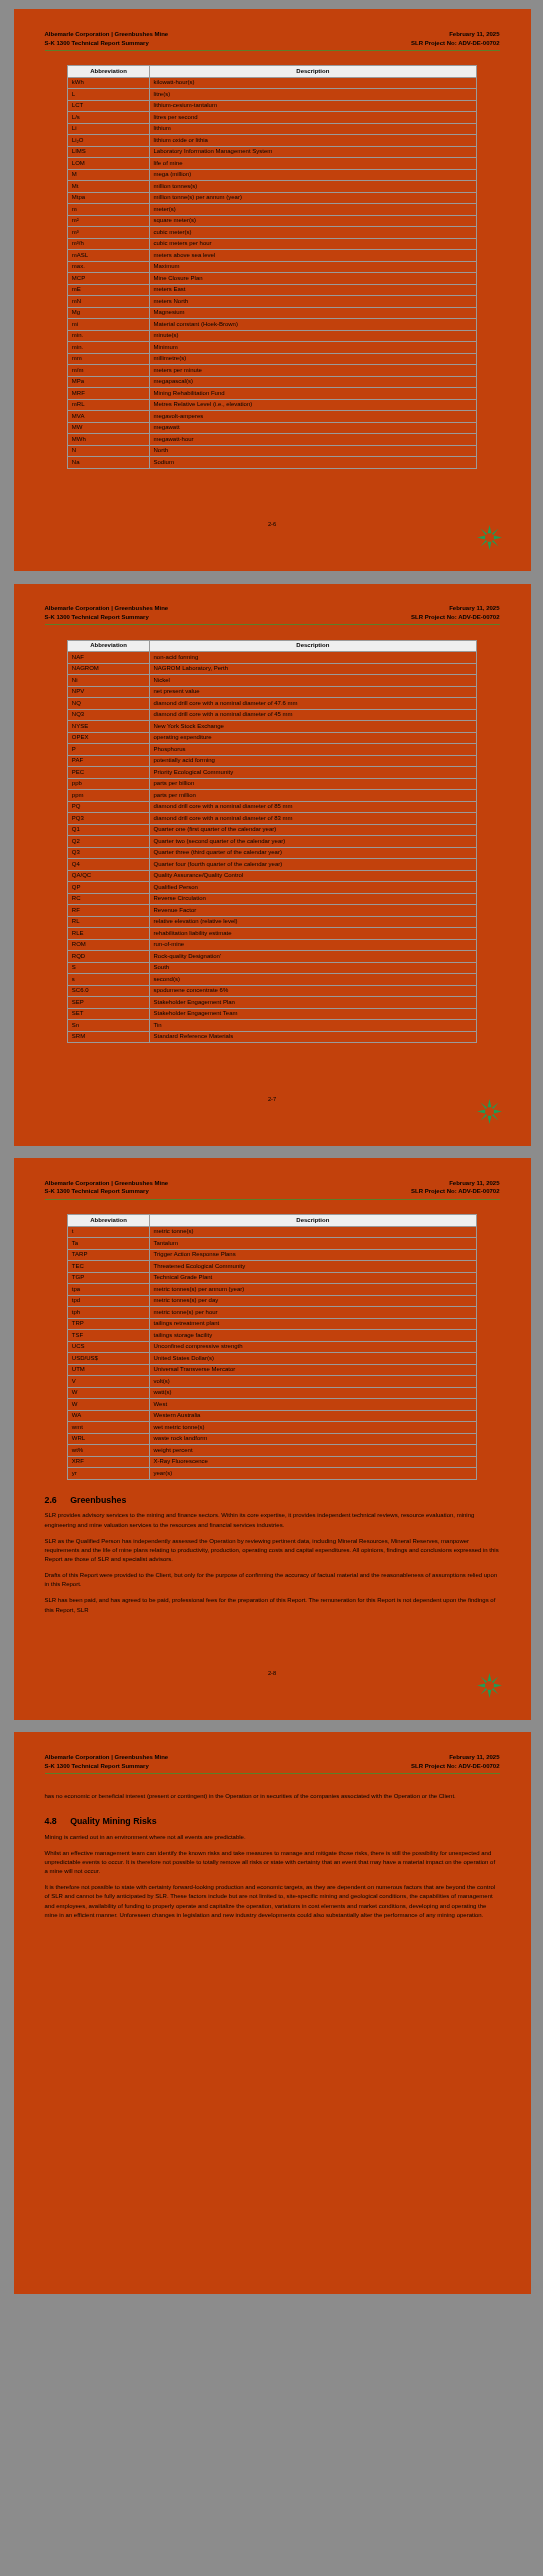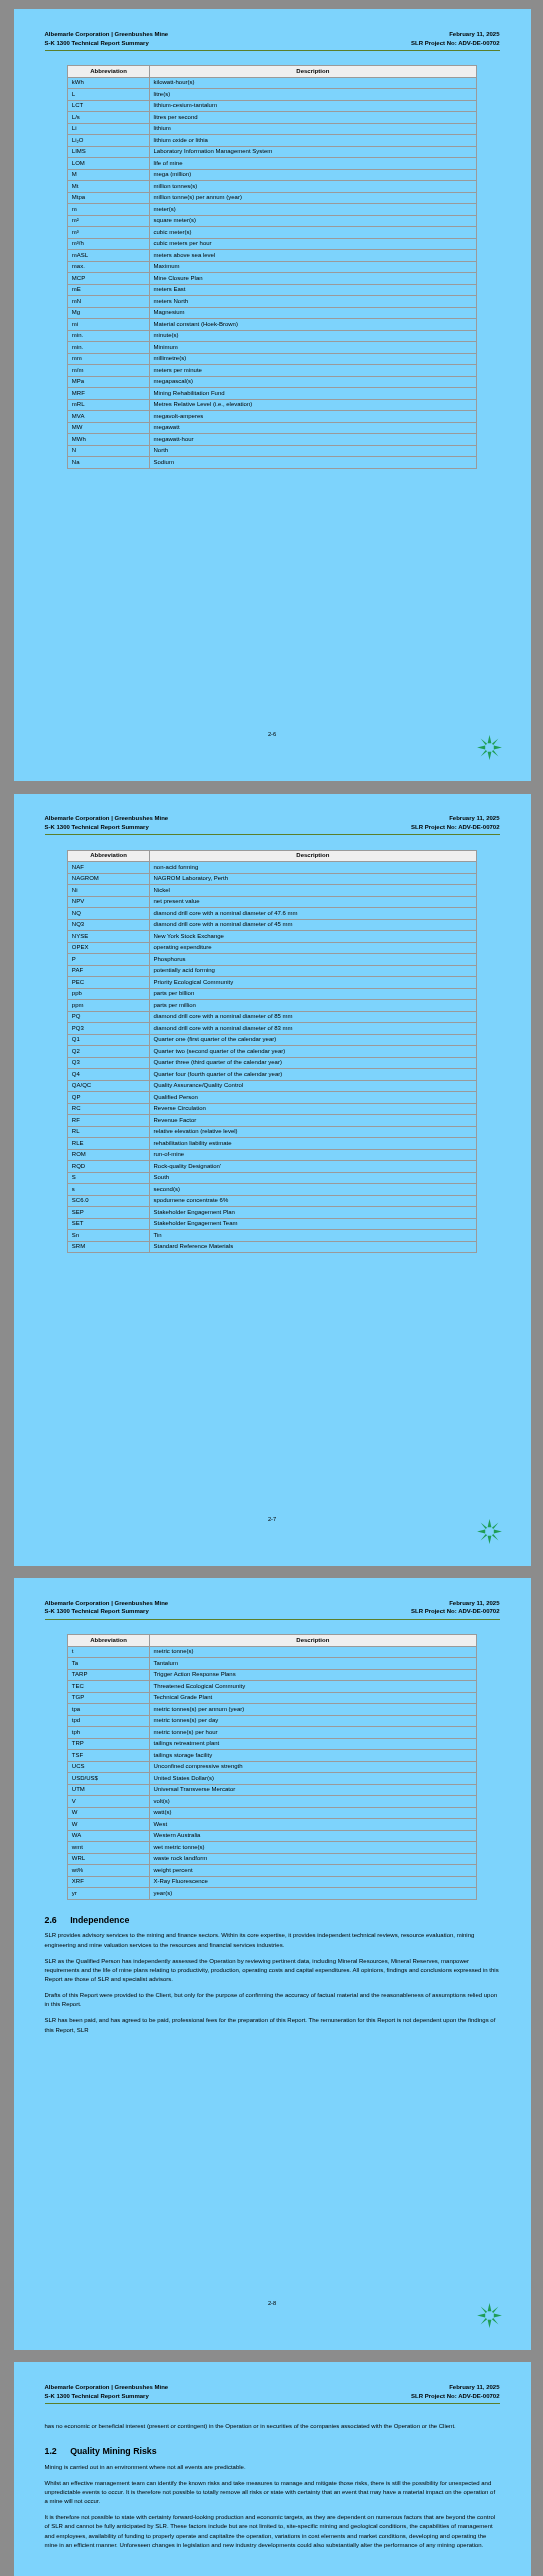--- a/index.html
+++ b/index.html
@@ -14,22 +14,22 @@
   }
   .pages {
     display: flex;
     flex-direction: column;
     align-items: center;
     gap: 12.4px;
     padding: 9.3px 0 12.4px 0;
   }
   .page {
     width: 517px;
-    height: 772px;
-    background: #7dd3fc;
+    height: 562px;
+    background: #c2410c;
     position: relative;
     padding: 20.6px 31px 15.5px 31px;
   }
   
   .pg-header {
     display: flex;
     justify-content: space-between;
     align-items: flex-start;
     font-size: 6px;
     color: #000;
@@ -571,21 +571,21 @@
               <td class="term">yr</td>
               <td>year(s)</td>
             </tr>
           </tbody>
       </table>
     </div>
 
     <div class="body-block">
       <div class="sec-head">
         <span class="sec-num">2.6</span>
-        <span class="sec-title">Independence</span>
+        <span class="sec-title">Greenbushes</span>
       </div>
       <p class="body">SLR provides advisory services to the mining and finance sectors. Within its core expertise, it provides independent technical reviews, resource evaluation, mining engineering and mine valuation services to the resources and financial services industries.</p>
       <p class="body">SLR as the Qualified Person has independently assessed the Operation by reviewing pertinent data, including Mineral Resources, Mineral Reserves, manpower requirements and the life of mine plans relating to productivity, production, operating costs and capital expenditures. All opinions, findings and conclusions expressed in this Report are those of SLR and specialist advisors.</p>
       <p class="body">Drafts of this Report were provided to the Client, but only for the purpose of confirming the accuracy of factual material and the reasonableness of assumptions relied upon in this Report.</p>
       <p class="body">SLR has been paid, and has agreed to be paid, professional fees for the preparation of this Report. The remuneration for this Report is not dependent upon the findings of this Report, SLR</p>
     </div>
 
     <div class="pg-footer">
       <span>2-8</span>
     </div>
@@ -615,21 +615,21 @@
       </div>
     </div>
     <hr class="hdr-rule">
 
     <div style="margin-top:17.5px;">
       <p class="body">has no economic or beneficial interest (present or contingent) in the Operation or in securities of the companies associated with the Operation or the Client.</p>
     </div>
 
     <div class="body-block">
       <div class="sec-head">
-        <span class="sec-num">1.2</span>
+        <span class="sec-num">4.8</span>
         <span class="sec-title">Quality Mining Risks</span>
       </div>
       <p class="body">Mining is carried out in an environment where not all events are predictable.</p>
       <p class="body">Whilst an effective management team can identify the known risks and take measures to manage and mitigate those risks, there is still the possibility for unexpected and unpredictable events to occur. It is therefore not possible to totally remove all risks or state with certainty that an event that may have a material impact on the operation of a mine will not occur.</p>
       <p class="body">It is therefore not possible to state with certainty forward-looking production and economic targets, as they are dependent on numerous factors that are beyond the control of SLR and cannot be fully anticipated by SLR. These factors include but are not limited to, site-specific mining and geological conditions, the capabilities of management and employees, availability of funding to properly operate and capitalize the operation, variations in cost elements and market conditions, developing and operating the mine in an efficient manner. Unforeseen changes in legislation and new industry developments could also substantially alter the performance of any mining operation.</p>
     </div>
 
   </div>
 
 </div>

